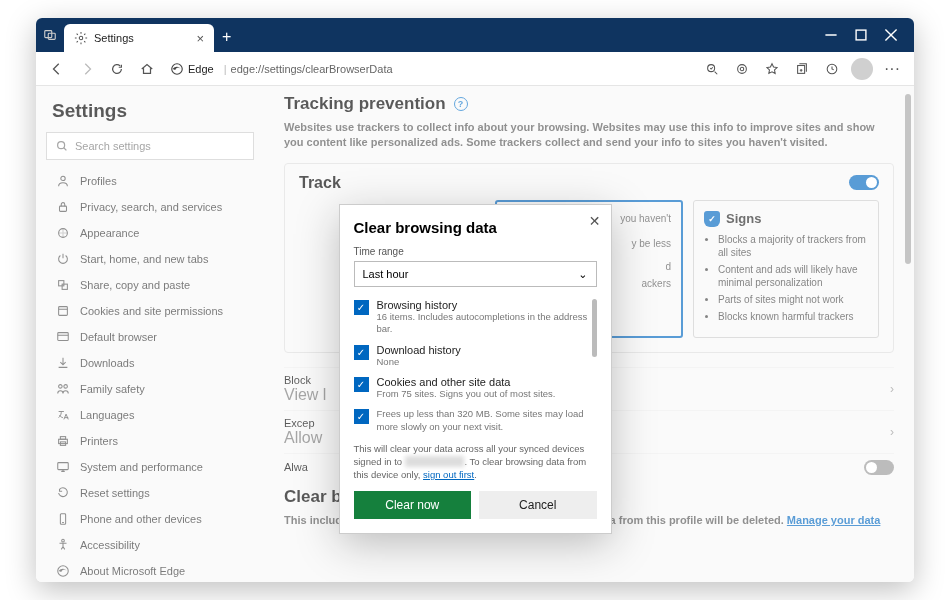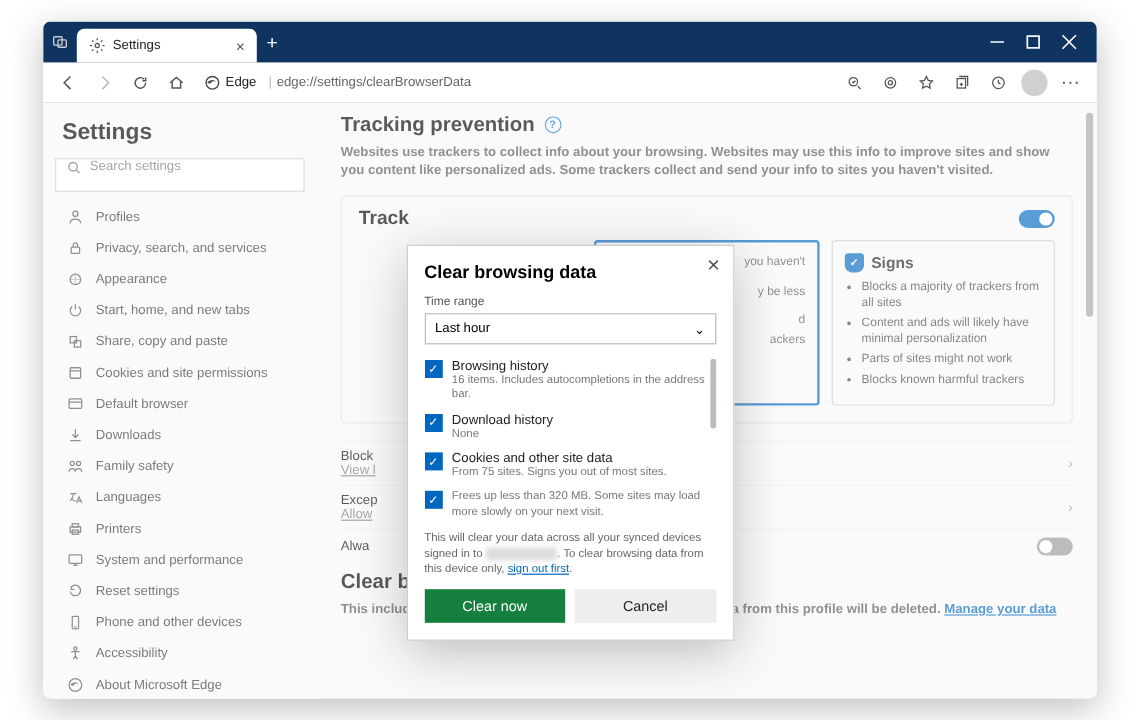--- a/index.html
+++ b/index.html
@@ -26,21 +26,21 @@
 .addrbar .urlbox .sep { color: #bbb; margin: 0 4px; }
 .addrbar .right-icons { display: flex; gap: 2px; }
 .addrbar .right-icons .ico { width: 28px; height: 28px; display: flex; align-items: center; justify-content: center; color: #555; }
 .avatar { width: 22px; height: 22px; border-radius: 50%; background: #d0d0d0; }
 
 .content { flex: 1; display: flex; overflow: hidden; background: #f8f8f8; position: relative; }
 .content-overlay { position: absolute; inset: 0; background: rgba(255,255,255,0.35); z-index: 5; pointer-events: none; }
 
 .sidebar { width: 228px; background: #f8f8f8; padding: 14px 10px; overflow-y: auto; }
 .sidebar h1 { font-size: 19px; font-weight: 600; margin-bottom: 10px; padding-left: 6px; }
-.sidebar .search { display: flex; align-items: flex-start; border: 1px solid #ccc; background: #fff; height: 28px; padding: 0 8px; margin-bottom: 8px; }
+.sidebar .search { display: flex; align-items: center; border: 1px solid #ccc; background: #fff; height: 28px; padding: 0 8px; margin-bottom: 8px; }
 .sidebar .search input { border: none; outline: none; font-size: 11px; flex: 1; background: transparent; }
 .sidebar .item { display: flex; align-items: center; height: 26px; padding: 0 8px; font-size: 11px; color: #333; border-radius: 3px; cursor: pointer; }
 .sidebar .item .ico { width: 18px; display: flex; align-items: center; justify-content: center; margin-right: 8px; color: #555; }
 
 .main { flex: 1; padding: 8px 20px 8px 20px; overflow-y: auto; position: relative; }
 .main h2 { font-size: 17px; font-weight: 600; margin-bottom: 6px; display: flex; align-items: center; gap: 8px; }
 .main h2 .info { width: 14px; height: 14px; border: 1px solid #1177cc; border-radius: 50%; display: flex; align-items: center; justify-content: center; font-size: 9px; color: #1177cc; }
 .main .desc { font-size: 11px; color: #555; margin-bottom: 12px; line-height: 1.4; font-weight: bold; }
 
 .track-card { border: 1px solid #ddd; border-radius: 4px; padding: 10px 14px; margin-bottom: 14px; position: relative; }
@@ -53,21 +53,21 @@
 .preset-row { display: flex; gap: 10px; margin-bottom: 4px; }
 .preset { flex: 1; border: 1px solid #ccc; border-radius: 3px; padding: 10px; font-size: 10px; color: #444; }
 .preset.selected { border: 2px solid #0067c0; }
 .preset .ptitle { display: flex; align-items: center; gap: 6px; font-size: 13px; font-weight: 600; color: #222; margin-bottom: 6px; }
 .preset .shield { width: 16px; height: 16px; background: #0067c0; border-radius: 3px 3px 6px 6px; display: flex; align-items: center; justify-content: center; color: #fff; font-size: 9px; }
 .preset ul { list-style: disc; padding-left: 14px; }
 .preset li { margin-bottom: 4px; line-height: 1.3; }
 
 .link-row { display: flex; align-items: center; justify-content: space-between; padding: 6px 0; font-size: 11px; border-top: 1px solid #eee; }
 .link-row:first-of-type { border-top: none; }
-.link-row .sub { font-size: 11px; color: #777; text-decoration: underline; }
+.link-row .sub { font-size: 16px; color: #777; }
 .chev { color: #999; font-size: 12px; }
 
 .section2 h2 { margin-top: 6px; }
 .link { color: #0067c0; text-decoration: underline; }
 
 .scrollbar { position: absolute; right: 3px; top: 8px; width: 6px; height: 170px; background: #c5c5c5; border-radius: 3px; z-index: 6; }
 
 
 .modal-backdrop { position: absolute; inset: 0; z-index: 10; display: flex; justify-content: center; align-items: flex-start; }
 .modal { width: 273px; background: #fff; border: 1px solid #ccc; box-shadow: 0 10px 40px rgba(0,0,0,0.25); margin-top: 118px; padding: 14px; position: relative; }

